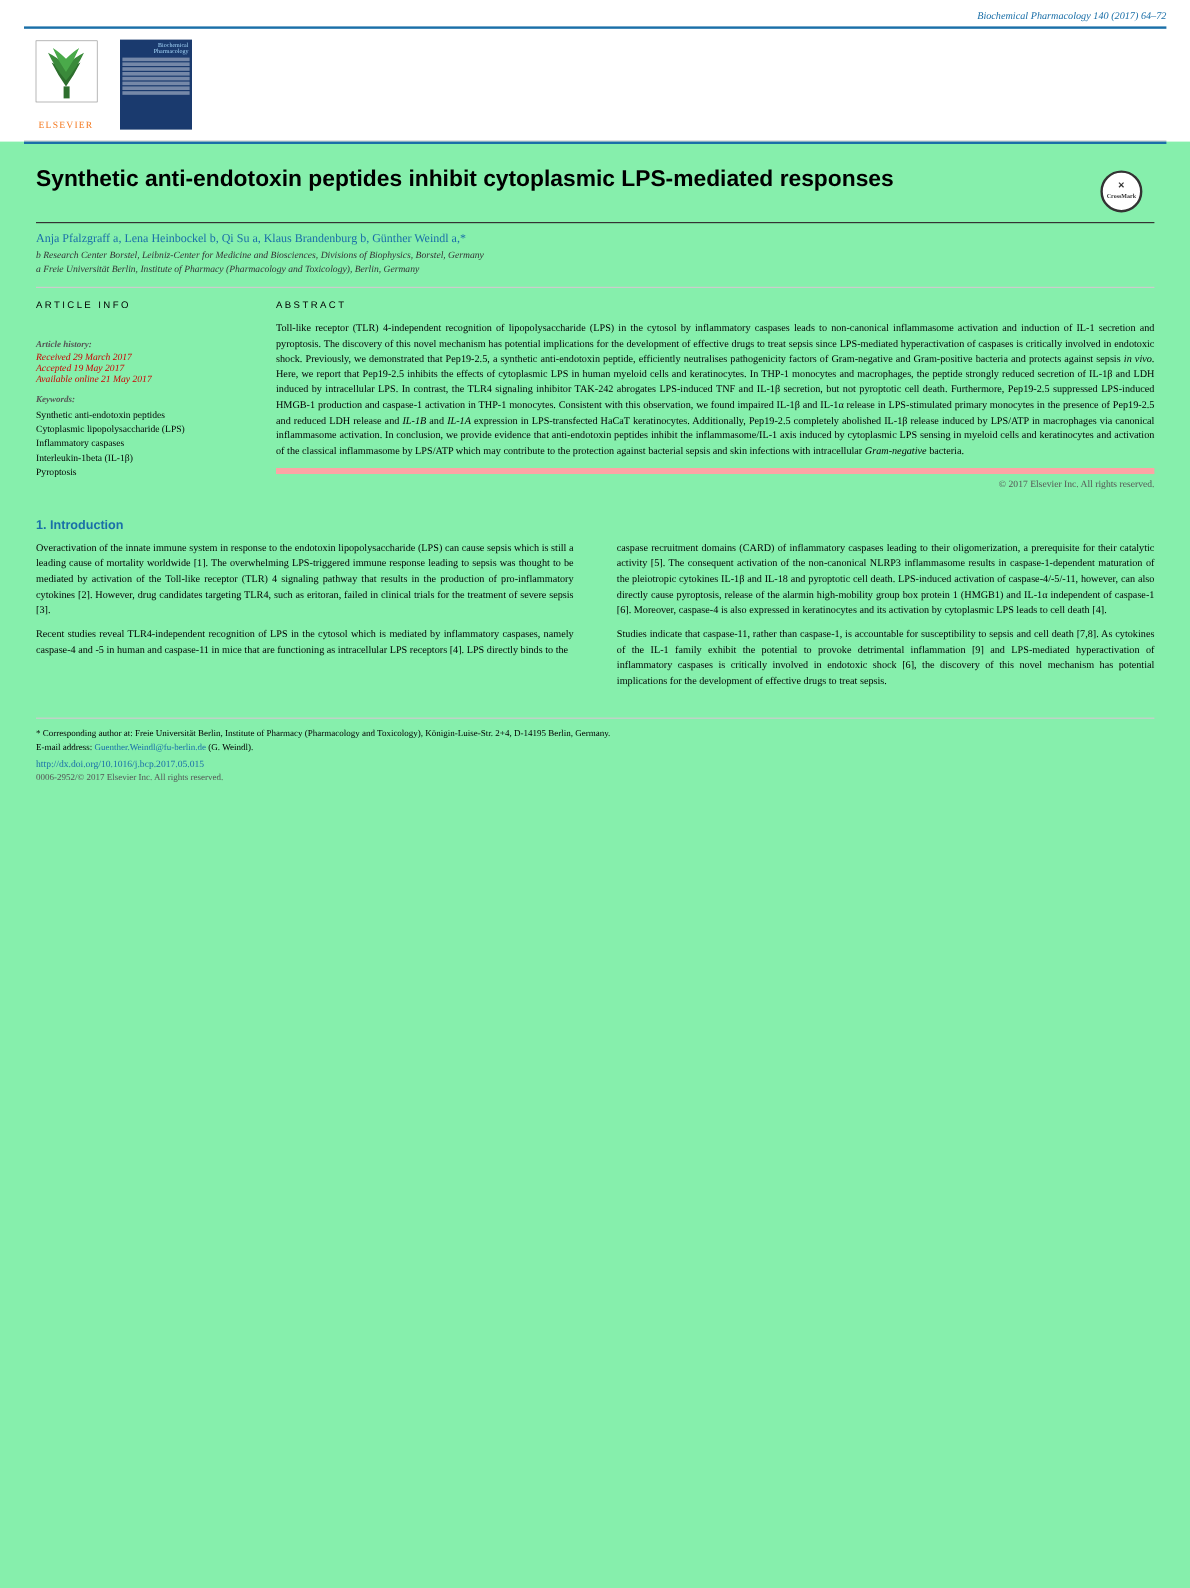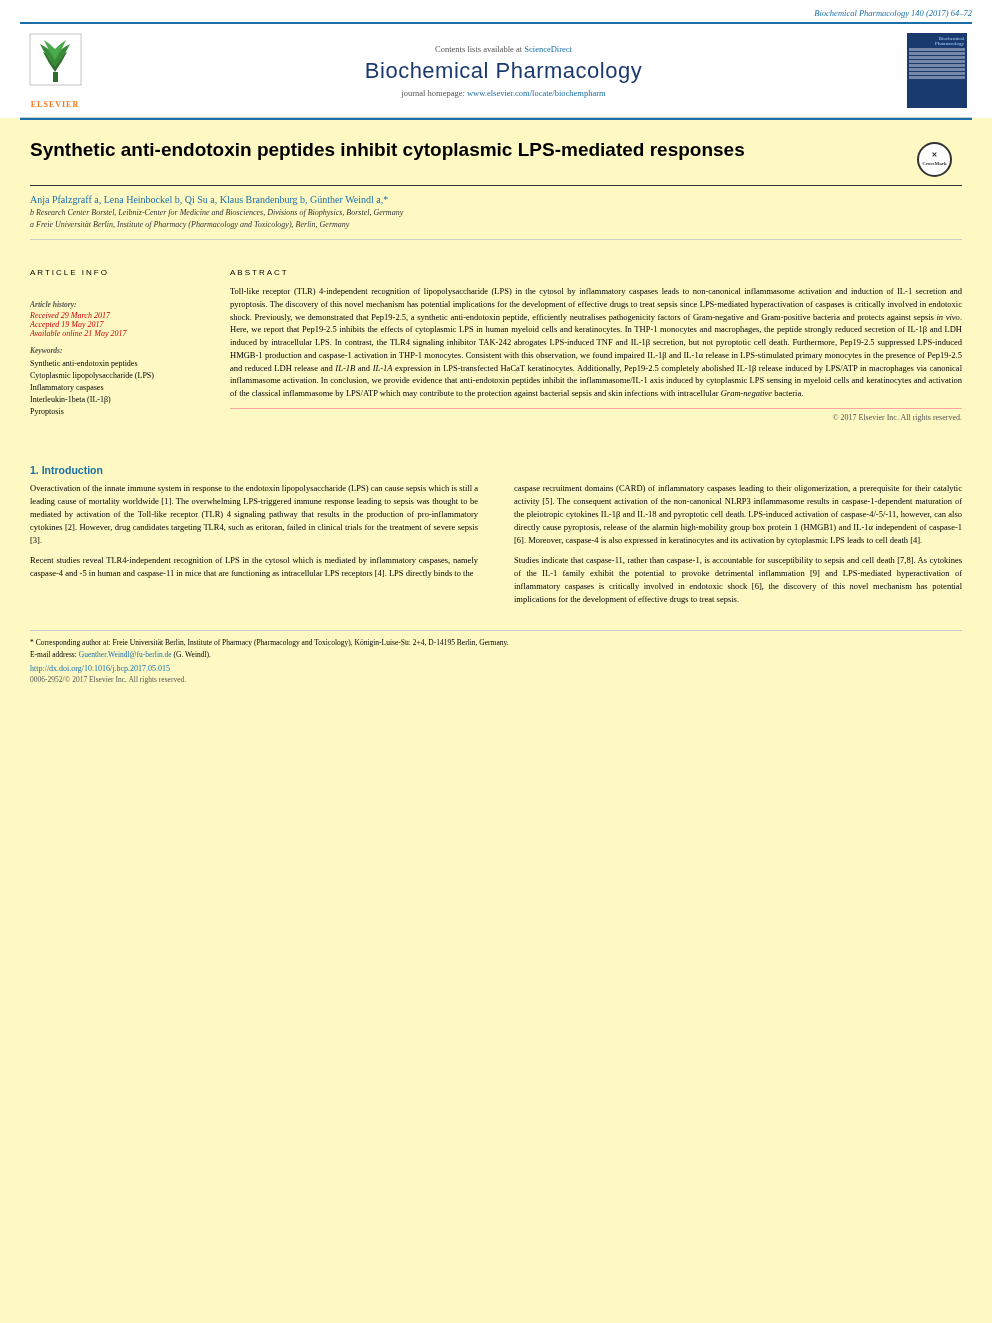--- a/index.html
+++ b/index.html
@@ -8,21 +8,21 @@
       font-family: 'Times New Roman', Times, serif;
       font-size: 9.5px;
       color: #000;
       width: 992px;
       min-height: 1323px;
     }
 
     .page {
       width: 992px;
       min-height: 1323px;
-      background: #fef9c3;
+      background: #86efac;
       padding: 0;
     }
 
     
     .journal-header {
       background: #fff;
       padding: 8px 20px 0 20px;
     }
 
     .journal-top-line {
@@ -51,21 +51,21 @@
     }
 
     .elsevier-tree {
       width: 55px;
       height: 55px;
     }
 
     .elsevier-text {
       font-size: 8px;
       color: #f47920;
-      font-weight: bold;
+      font-weight: normal;
       letter-spacing: 1px;
       text-align: center;
       margin-top: 13px;
     }
 
     .journal-title-area {
       flex: 1;
       text-align: center;
     }
 
@@ -174,21 +174,21 @@
       font-size: 8px;
       font-style: italic;
       color: #333;
       margin-top: 3px;
     }
 
     
     .two-col {
       display: flex;
       gap: 20px;
-      padding: 28px 0;
+      padding: 10px 0;
       border-top: 1px solid #ccc;
       margin-top: 6px;
     }
 
     .left-col {
       width: 180px;
       flex-shrink: 0;
     }
 
     .right-col {
@@ -240,21 +240,21 @@
       color: #000;
       text-align: justify;
     }
 
     .copyright-line {
       font-size: 8px;
       color: #555;
       text-align: right;
       margin-top: 8px;
       padding-top: 4px;
-      border-top: 1px solid #fca5a5;
+      border-top: 5px solid #fca5a5;
     }
 
     
     .body-section {
       padding: 10px 0;
     }
 
     .section-title {
       font-size: 10.5px;
       font-weight: bold;
@@ -334,31 +334,20 @@
 
           <path d="M27,40 Q20,30 15,20 Q20,22 27,28 Q34,22 39,20 Q34,30 27,40Z" fill="#2d6e2d"></path>
           <path d="M27,35 Q18,25 12,12 Q18,15 27,22 Q36,15 42,12 Q36,25 27,35Z" fill="#3a8a3a"></path>
           <path d="M27,28 Q20,18 16,8 Q21,11 27,17 Q33,11 38,8 Q34,18 27,28Z" fill="#4aaa4a"></path>
 
           <rect x="2" y="2" width="51" height="51" fill="none" stroke="#888" stroke-width="0.5"></rect>
         </svg>
         <div class="elsevier-text">ELSEVIER</div>
       </div>
 
-      <div class="journal-title-area">
-        <div class="sciencedirect-line">
-          <span>Contents lists available at</span>
-          <span class="sciencedirect-link">ScienceDirect</span>
-        </div>
-        <div class="journal-title-main">Biochemical Pharmacology</div>
-        <div class="journal-homepage-line">
-          <span>journal homepage:</span>
-          <span style="color:#1a6fa8;">www.elsevier.com/locate/biochempharm</span>
-        </div>
-      </div>
 
       <div class="journal-cover">
         <div class="cover-img">
           <div style="width:100%;">
             <div style="font-size:5px;color:#aaddff;text-align:right;padding:1px;">Biochemical<br>Pharmacology</div>
             <div class="cover-line"></div>
             <div class="cover-line"></div>
             <div class="cover-line"></div>
             <div class="cover-line"></div>
             <div class="cover-line"></div>

